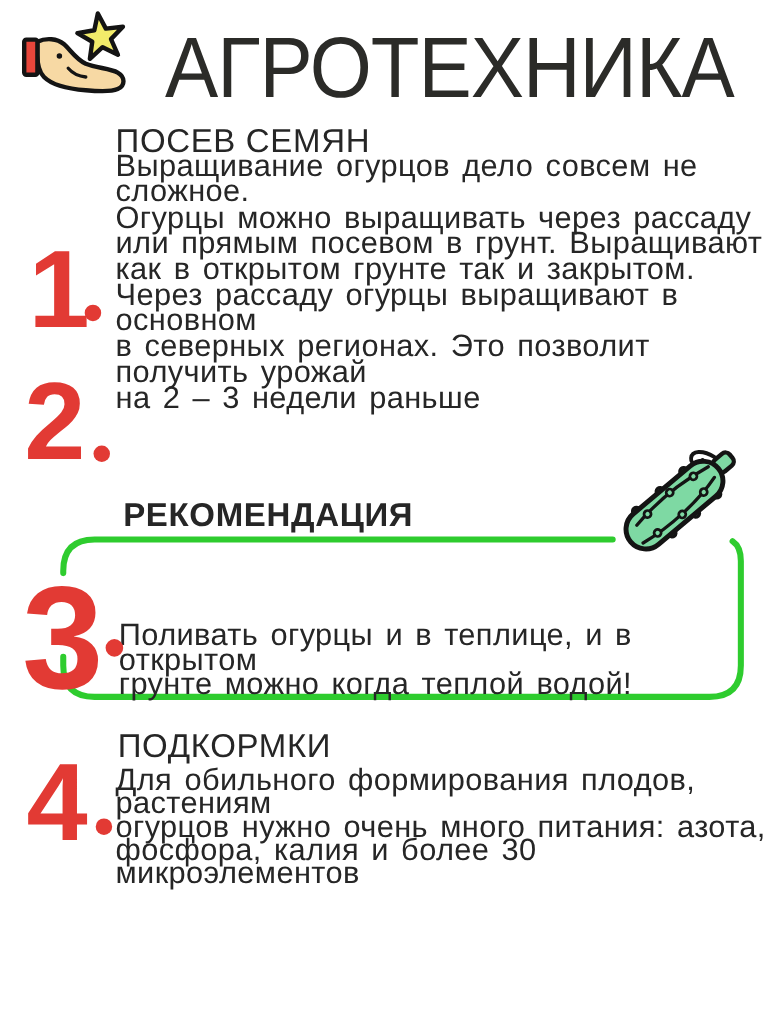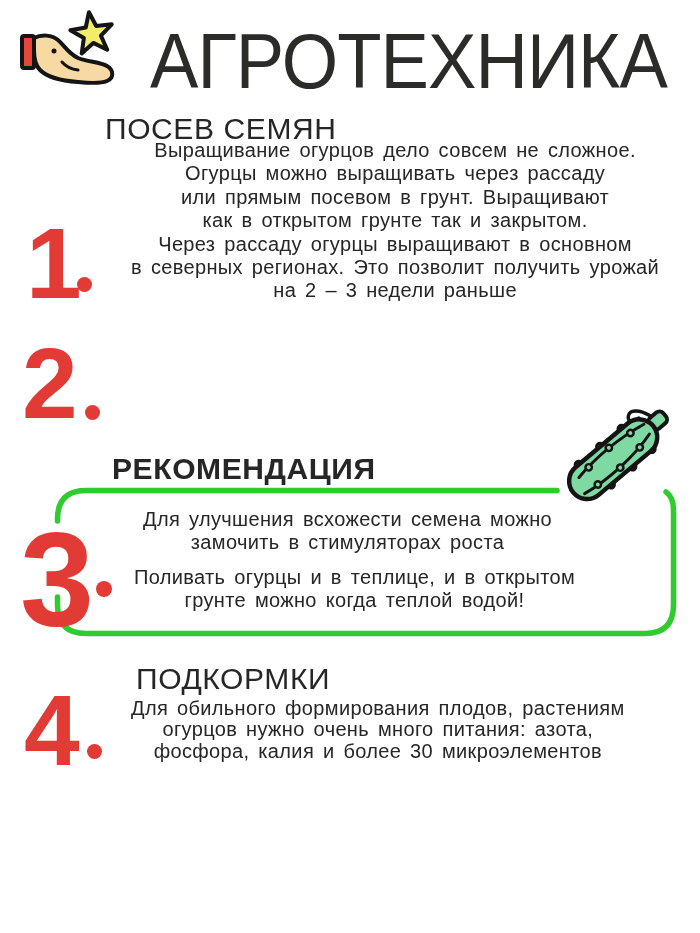--- a/index.html
+++ b/index.html
@@ -1,20 +1,20 @@
 <!DOCTYPE html>
 <html style="--accent_red: #e23a34; --accent_green: #2ecc2e; --text: #262626; --hand_skin: #f7d9a4; --cuff_red: #e8463b; --star_yellow: #f2ec6a; --cucumber_green: #7ed9a3;"><head>
 <meta charset="utf-8">
 <style>
   html,body{margin:0;padding:0;background:#ffffff;}
   body{width:700px;height:933px;overflow:hidden;font-family:"Liberation Sans",sans-serif;}
-  #canvas{position:relative;width:700px;height:762px;background:#fff;text-align:center;}
+  #canvas{position:relative;width:700px;height:762px;background:#fff;}
   .abs{position:absolute;}
   .heading{font-size:30px;line-height:1;letter-spacing:0.6px;color:var(--text,#262626);white-space:nowrap;}
-  .bodytext{font-size:20px;color:var(--text,#262626);white-space:pre-line;word-spacing:3px;letter-spacing:0.35px;margin-left:26px;}
+  .bodytext{font-size:28px;color:var(--text,#262626);white-space:pre-line;word-spacing:3px;letter-spacing:0.35px;}
   .num{font-weight:bold;color:var(--accent_red,#e23a34);line-height:1;white-space:nowrap;}
   .dot{background:var(--accent_red,#e23a34);border-radius:50%;}
   .title{font-size:78px;line-height:1;color:#2b2b28;letter-spacing:-1px;white-space:nowrap;
          transform:scaleX(0.93);transform-origin:left top;}
   svg{display:block;}
 </style>
 </head>
 <body>
 
 <div id="canvas">
@@ -43,22 +43,20 @@
   <div class="abs num" style="left:22px;top:333px;font-size:100px;">2</div>
   <div class="abs dot" style="left:85px;top:405px;width:15px;height:15px;"></div>
 
   <div class="abs heading" style="left:112px;top:454px;font-weight:bold;">РЕКОМЕНДАЦИЯ</div>
 
   <svg class="abs" style="left:0;top:0;" width="700" height="933" viewBox="0 0 700 933">
     <path d="M557,490.5 L86,490.5 Q57.5,490.5 57.5,519 L57.5,521" fill="none" stroke="#2ecc2e" stroke-width="5.5" stroke-linecap="round"></path>
     <path d="M666,492 Q673.5,497 673.5,510 L673.5,605 Q673.5,633.5 645,633.5 L86,633.5 Q57.5,633.5 57.5,605 L57.5,597" fill="none" stroke="#2ecc2e" stroke-width="5.5" stroke-linecap="round"></path>
   </svg>
 
-  <div class="abs bodytext" style="left:117px;top:508px;line-height:22.5px;">Для улучшения всхожести семена можно
-замочить в стимуляторах роста</div>
   <div class="abs bodytext" style="left:108px;top:566px;line-height:22.5px;">Поливать огурцы и в теплице, и в открытом
 грунте можно когда теплой водой!</div>
   <div class="abs num" style="left:20px;top:514px;font-size:133px;">3</div>
   <div class="abs dot" style="left:96px;top:581px;width:16px;height:16px;"></div>
 
   <svg class="abs" style="left:552px;top:384px;" width="145" height="140" viewBox="0 0 145 140">
     <g transform="rotate(-40 65 72)">
       <circle cx="30" cy="54" r="3.5" fill="#7ed9a3" stroke="#141414" stroke-width="3"></circle>
       <circle cx="58" cy="54" r="3.5" fill="#7ed9a3" stroke="#141414" stroke-width="3"></circle>
       <circle cx="86" cy="54" r="3.5" fill="#7ed9a3" stroke="#141414" stroke-width="3"></circle>
@@ -72,20 +70,20 @@
       <path d="M16,80 C45,85 80,83 104,76" fill="none" stroke="#141414" stroke-width="3" stroke-linecap="round"></path>
       <circle cx="36" cy="62.5" r="3.2" fill="#7ed9a3" stroke="#141414" stroke-width="2.5"></circle>
       <circle cx="64" cy="60.5" r="3.2" fill="#7ed9a3" stroke="#141414" stroke-width="2.5"></circle>
       <circle cx="90" cy="63" r="3.2" fill="#7ed9a3" stroke="#141414" stroke-width="2.5"></circle>
       <circle cx="32" cy="81.5" r="3.2" fill="#7ed9a3" stroke="#141414" stroke-width="2.5"></circle>
       <circle cx="60" cy="83" r="3.2" fill="#7ed9a3" stroke="#141414" stroke-width="2.5"></circle>
       <circle cx="88" cy="80" r="3.2" fill="#7ed9a3" stroke="#141414" stroke-width="2.5"></circle>
     </g>
   </svg>
 
-  <div class="abs heading" style="left:107px;top:664px;margin-left:29px;">ПОДКОРМКИ</div>
+  <div class="abs heading" style="left:107px;top:664px;">ПОДКОРМКИ</div>
   <div class="abs bodytext" style="left:105px;top:698px;line-height:21.3px;">Для обильного формирования плодов, растениям
 огурцов нужно очень много питания: азота,
 фосфора, калия и более 30 микроэлементов</div>
   <div class="abs num" style="left:24px;top:680px;font-size:100px;">4</div>
   <div class="abs dot" style="left:87px;top:744px;width:15px;height:15px;"></div>
 
 </div>
 
 </body></html>

